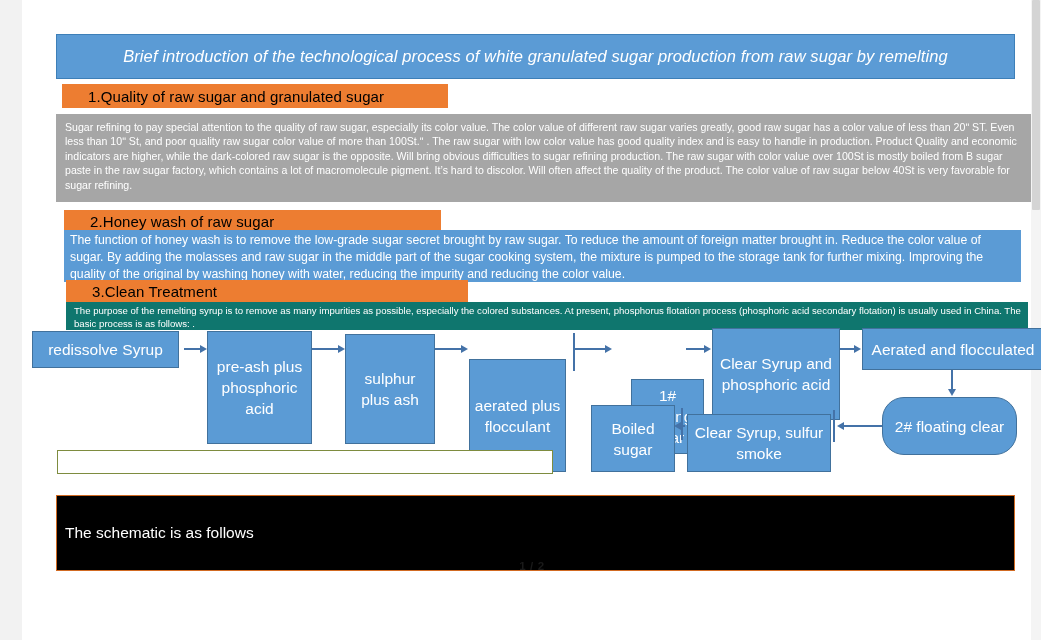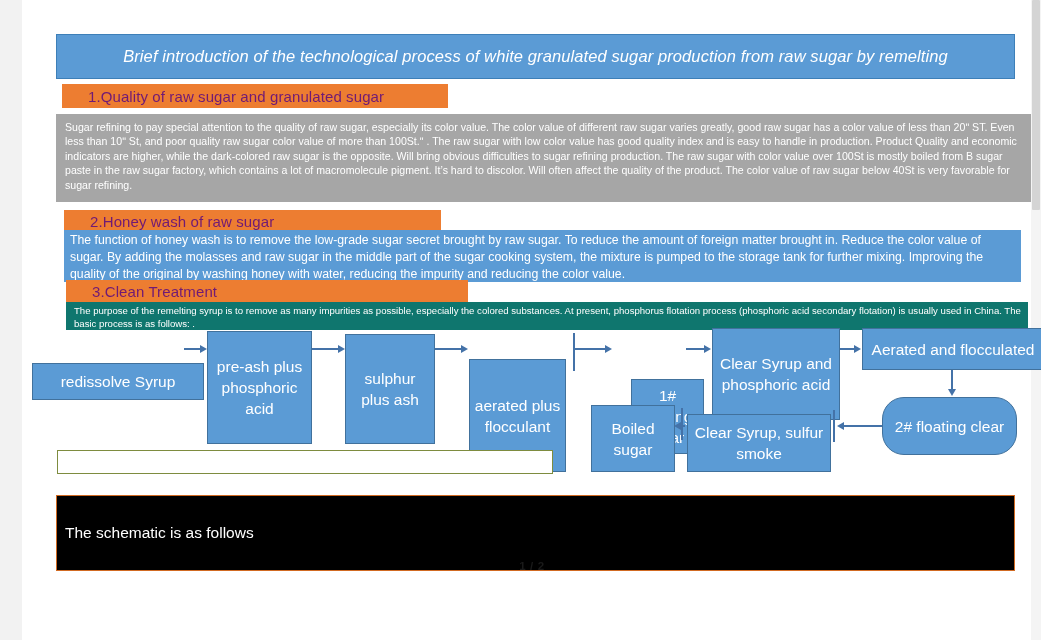--- a/index.html
+++ b/index.html
@@ -65,21 +65,21 @@
     display: flex;
     align-items: center;
     justify-content: center;
     text-align: center;
     letter-spacing: .1px;
     font-style: italic;
   }
 
   .sec-head {
     background: #ed7d31;
-    color: #701a75;
+    color: #000000;
     display: flex;
     align-items: center;
     padding-left: 26px;
     font-size: 15px;
     letter-spacing: .1px;
   }
   #sec1-head { left: 40px; top: 84px; width: 386px; height: 24px; }
   #sec2-head { left: 42px; top: 210px; width: 377px; height: 22px; }
   #sec3-head { left: 44px; top: 280px; width: 402px; height: 22px; }
 
@@ -118,21 +118,21 @@
     border: 1px solid #41719c;
     color: #ffffff;
     display: flex;
     align-items: center;
     justify-content: center;
     text-align: center;
     font-size: 15.5px;
     line-height: 21px;
     padding: 2px 4px;
   }
-  #n-redissolve   { left: 10px;  top: 331px; width: 172px; height: 37px; margin-top: 32px; }
+  #n-redissolve   { left: 10px;  top: 331px; width: 147px; height: 37px; }
   #n-preash       { left: 185px; top: 331px; width: 105px; height: 113px; }
   #n-sulphur      { left: 323px; top: 334px; width: 90px;  height: 110px; }
   #n-aerated      { left: 447px; top: 331px; width: 97px;  height: 113px; margin-top: 28px; }
   #n-float1       { left: 609px; top: 331px; width: 73px;  height: 75px; margin-top: 48px; }
   #n-clearsyrup   { left: 690px; top: 328px; width: 128px; height: 92px; }
   #n-aeratedfloc  { left: 840px; top: 328px; width: 182px; height: 42px; }
   #n-boiled       { left: 569px; top: 405px; width: 84px;  height: 67px; }
   #n-clearsulfur  { left: 665px; top: 414px; width: 144px; height: 58px; justify-content: center; }
   #n-float2       { left: 860px; top: 397px; width: 135px; height: 58px; border-radius: 22px; }
 

